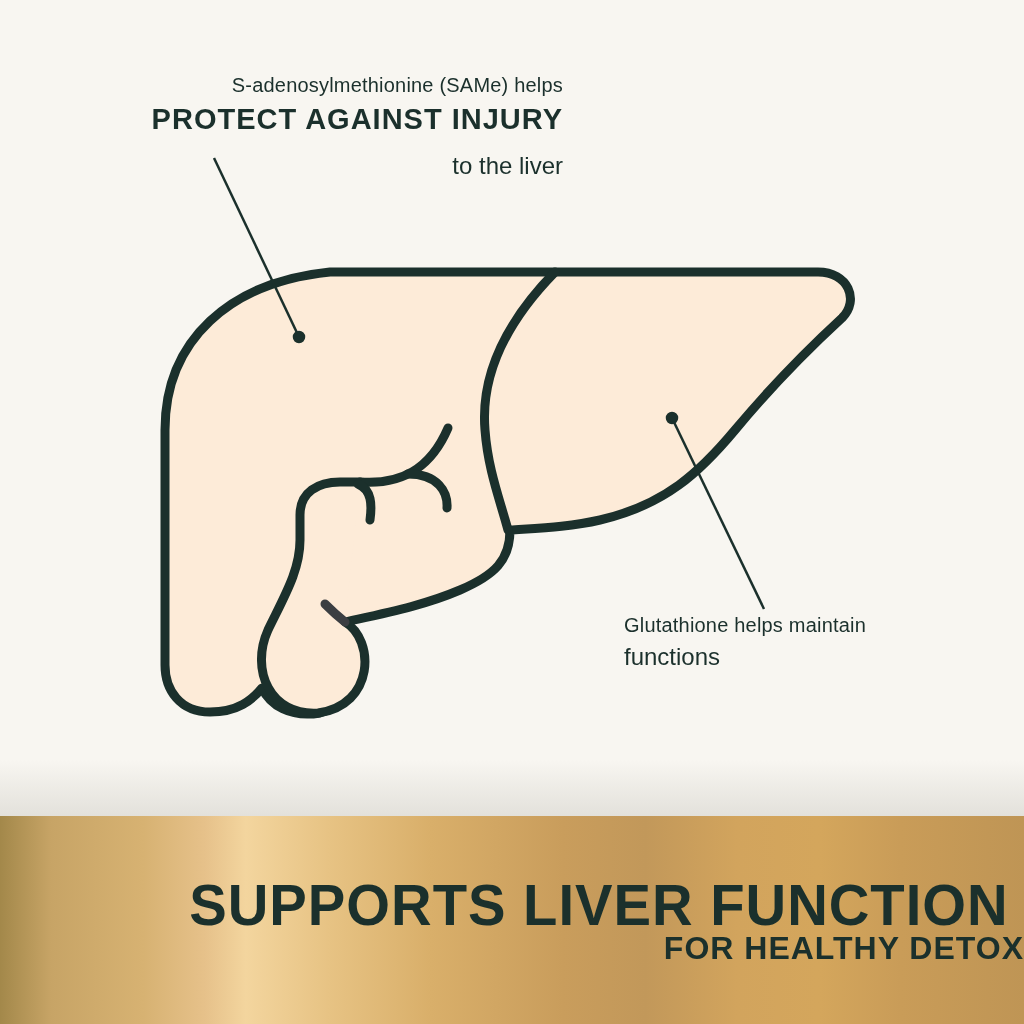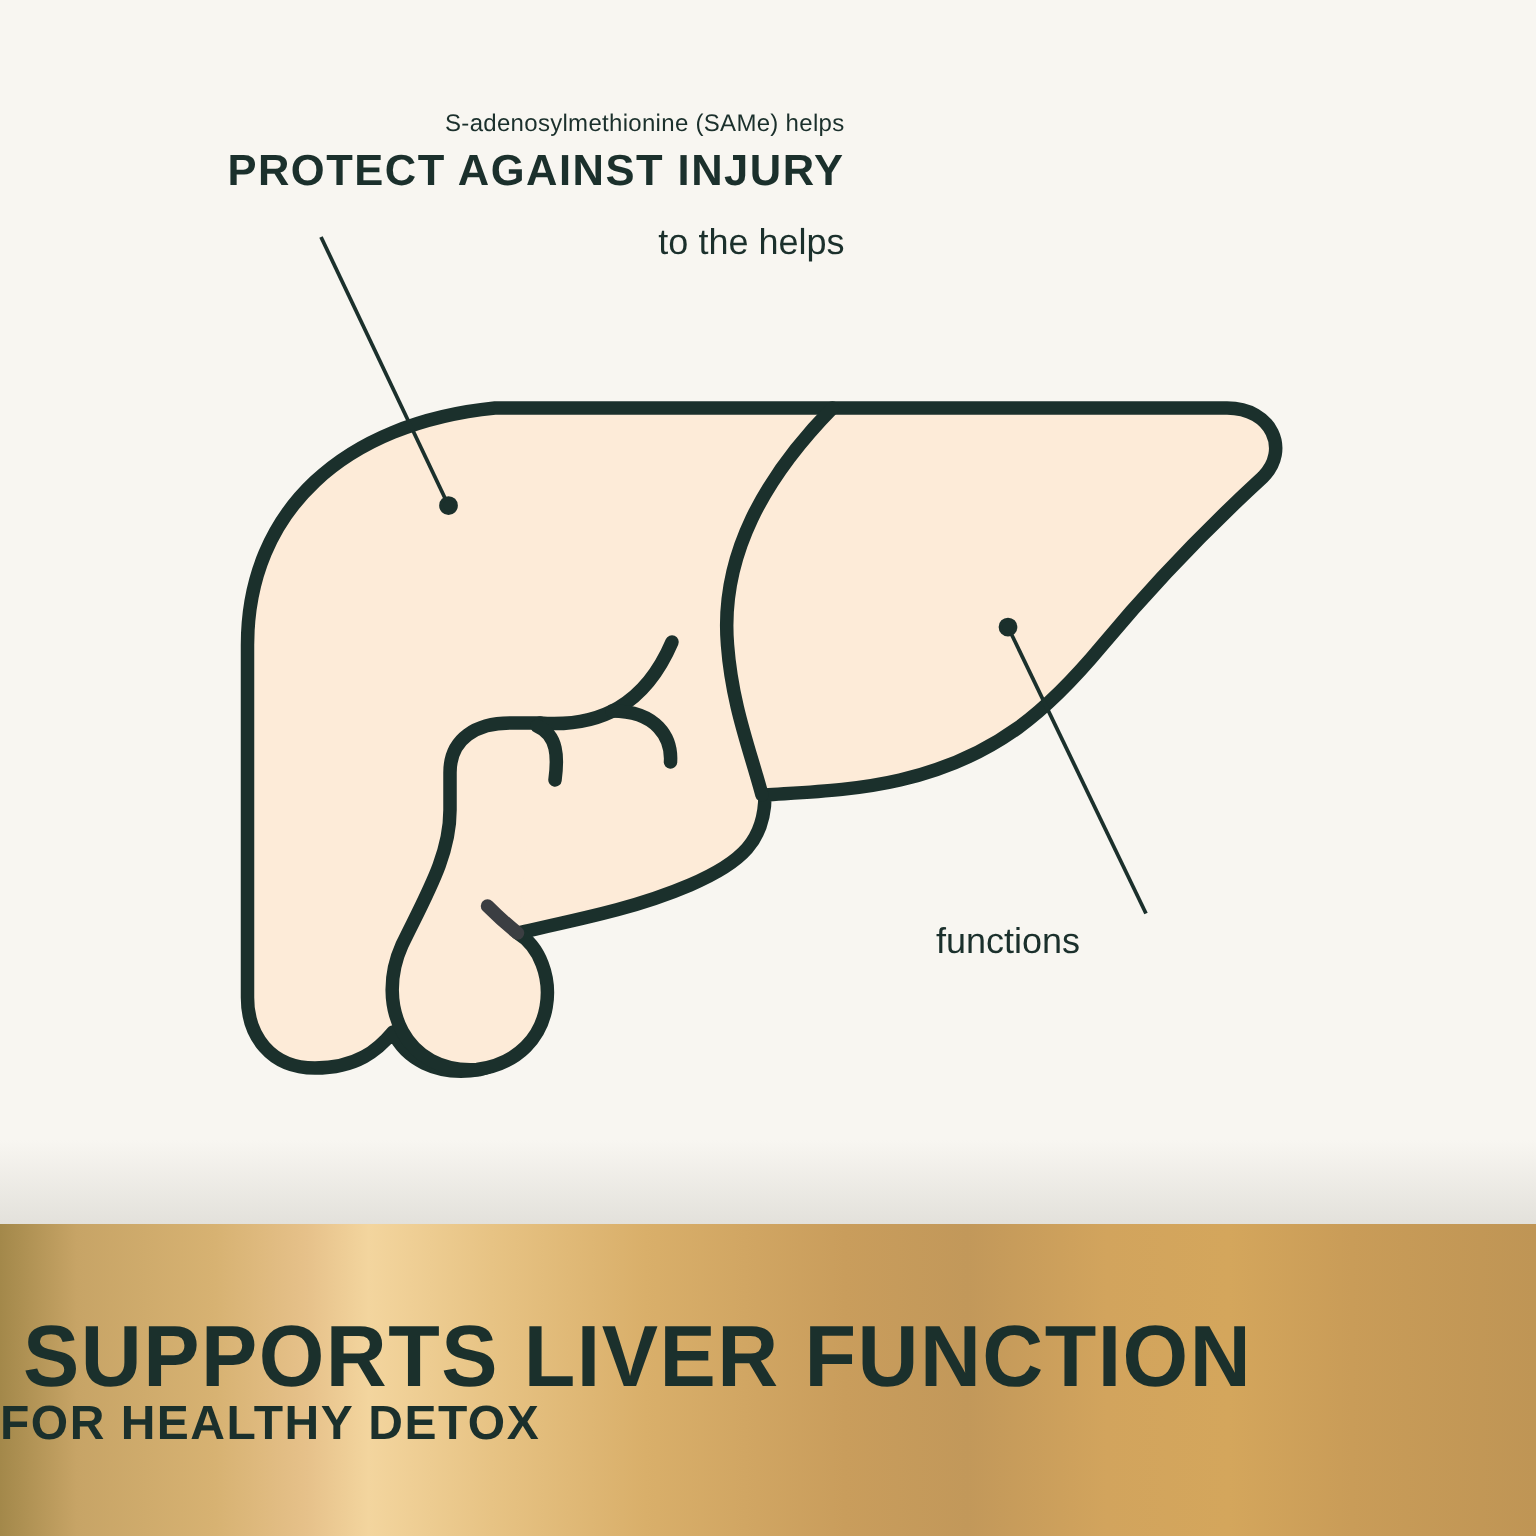--- a/index.html
+++ b/index.html
@@ -8,36 +8,36 @@
       background:#f8f6f1;
       font-family:"Liberation Sans", sans-serif;
       color:#1b302c;
     }
     .illus { position:absolute; left:0; top:0; width:1024px; height:820px; }
     .shade {
       position:absolute; left:0; top:760px; width:1024px; height:56px;
       background:linear-gradient(to bottom, rgba(230,228,222,0) 0%, #e3e1db 100%);
     }
     .callout { position:absolute; line-height:1.15; }
-    .callout .lead { font-size:16px; font-weight:400; letter-spacing:0.2px; }
+    .callout .lead { font-size:20px; font-weight:400; letter-spacing:0.2px; }
     .callout .em { font-size:29px; font-weight:700; letter-spacing:1px; }
     .callout .tail { font-size:24px; font-weight:400; }
     .c1 { right:461px; top:74px; text-align:right; }
     .c1 .lead { display:block; margin-bottom:6px; }
     .c1 .em { display:block; margin-bottom:16px; }
     .c2 { left:624px; top:614px; text-align:left; }
     .c2 .lead { display:block; margin-bottom:6px; }
     .c2 .em { display:block; margin-bottom:6px; }
     .banner {
       position:absolute; left:0; top:816px; width:1024px; height:208px;
       background:linear-gradient(to right,
         #a3884a 0%, #c7a466 5%, #d7b272 14%, #e6c18a 20%, #f3d59e 24%,
         #e7c384 32%, #d9af6a 42%, #c99d5c 55%, #c2985a 63%,
         #d2a45d 72%, #d4a65c 80%, #c99c58 88%, #bf9555 100%);
-      text-align:left;
+      text-align:right;
     }
     .banner .headline {
       position:absolute; left:0; right:0; top:55px;
       font-size:58px; font-weight:700; letter-spacing:1px;
       font-family:"Liberation Sans", sans-serif;
       transform:scaleX(0.97);
     }
     .banner .sub {
       position:absolute; left:0; right:0; top:114px;
       font-size:32px; font-weight:700; letter-spacing:1px;
@@ -74,23 +74,24 @@
     <line x1="672" y1="418" x2="764" y2="609"></line>
     <circle cx="672" cy="418" r="5"></circle>
   </g>
 </svg>
 
 <div class="shade"></div>
 
 <div class="callout c1">
   <span class="lead">S-adenosylmethionine (SAMe) helps</span>
   <span class="em">PROTECT AGAINST INJURY</span>
-  <span class="tail">to the helps</span>
+  <span class="tail">to the liver</span>
 </div>
 
 <div class="callout c2">
+  <span class="lead">Glutathione helps maintain</span>
   <span class="tail">functions</span>
 </div>
 
 <div class="banner">
   <div class="headline">SUPPORTS LIVER FUNCTION</div>
   <div class="sub">FOR HEALTHY DETOX</div>
 </div>
 
 </body></html>

